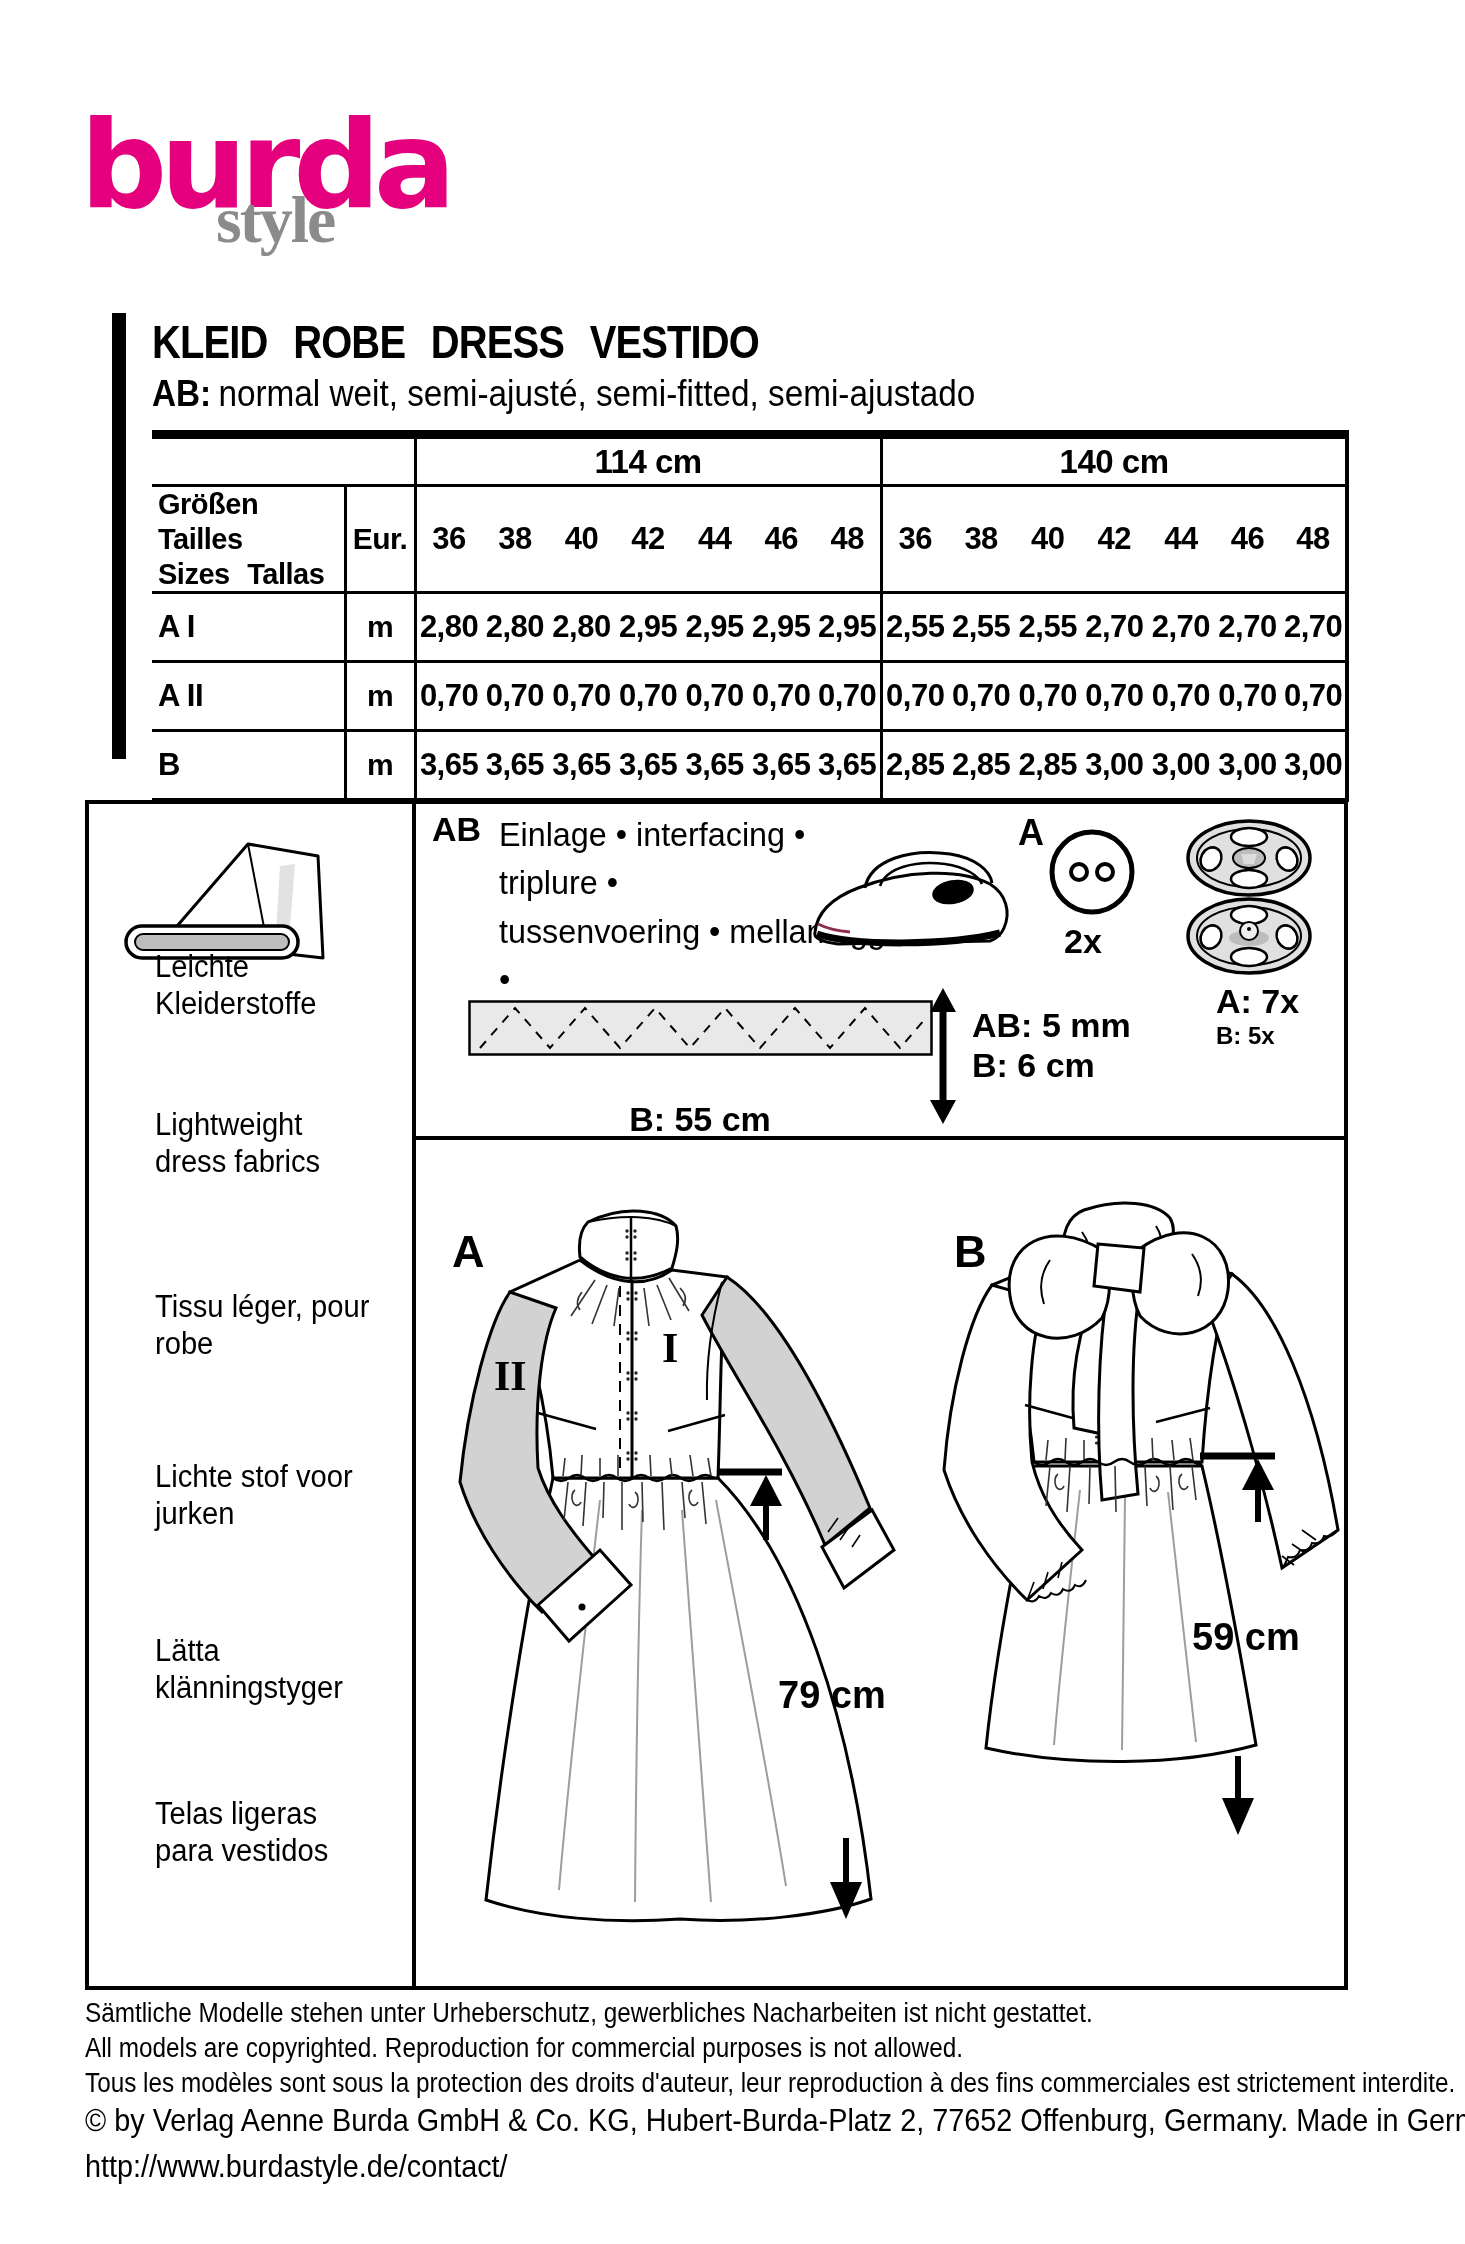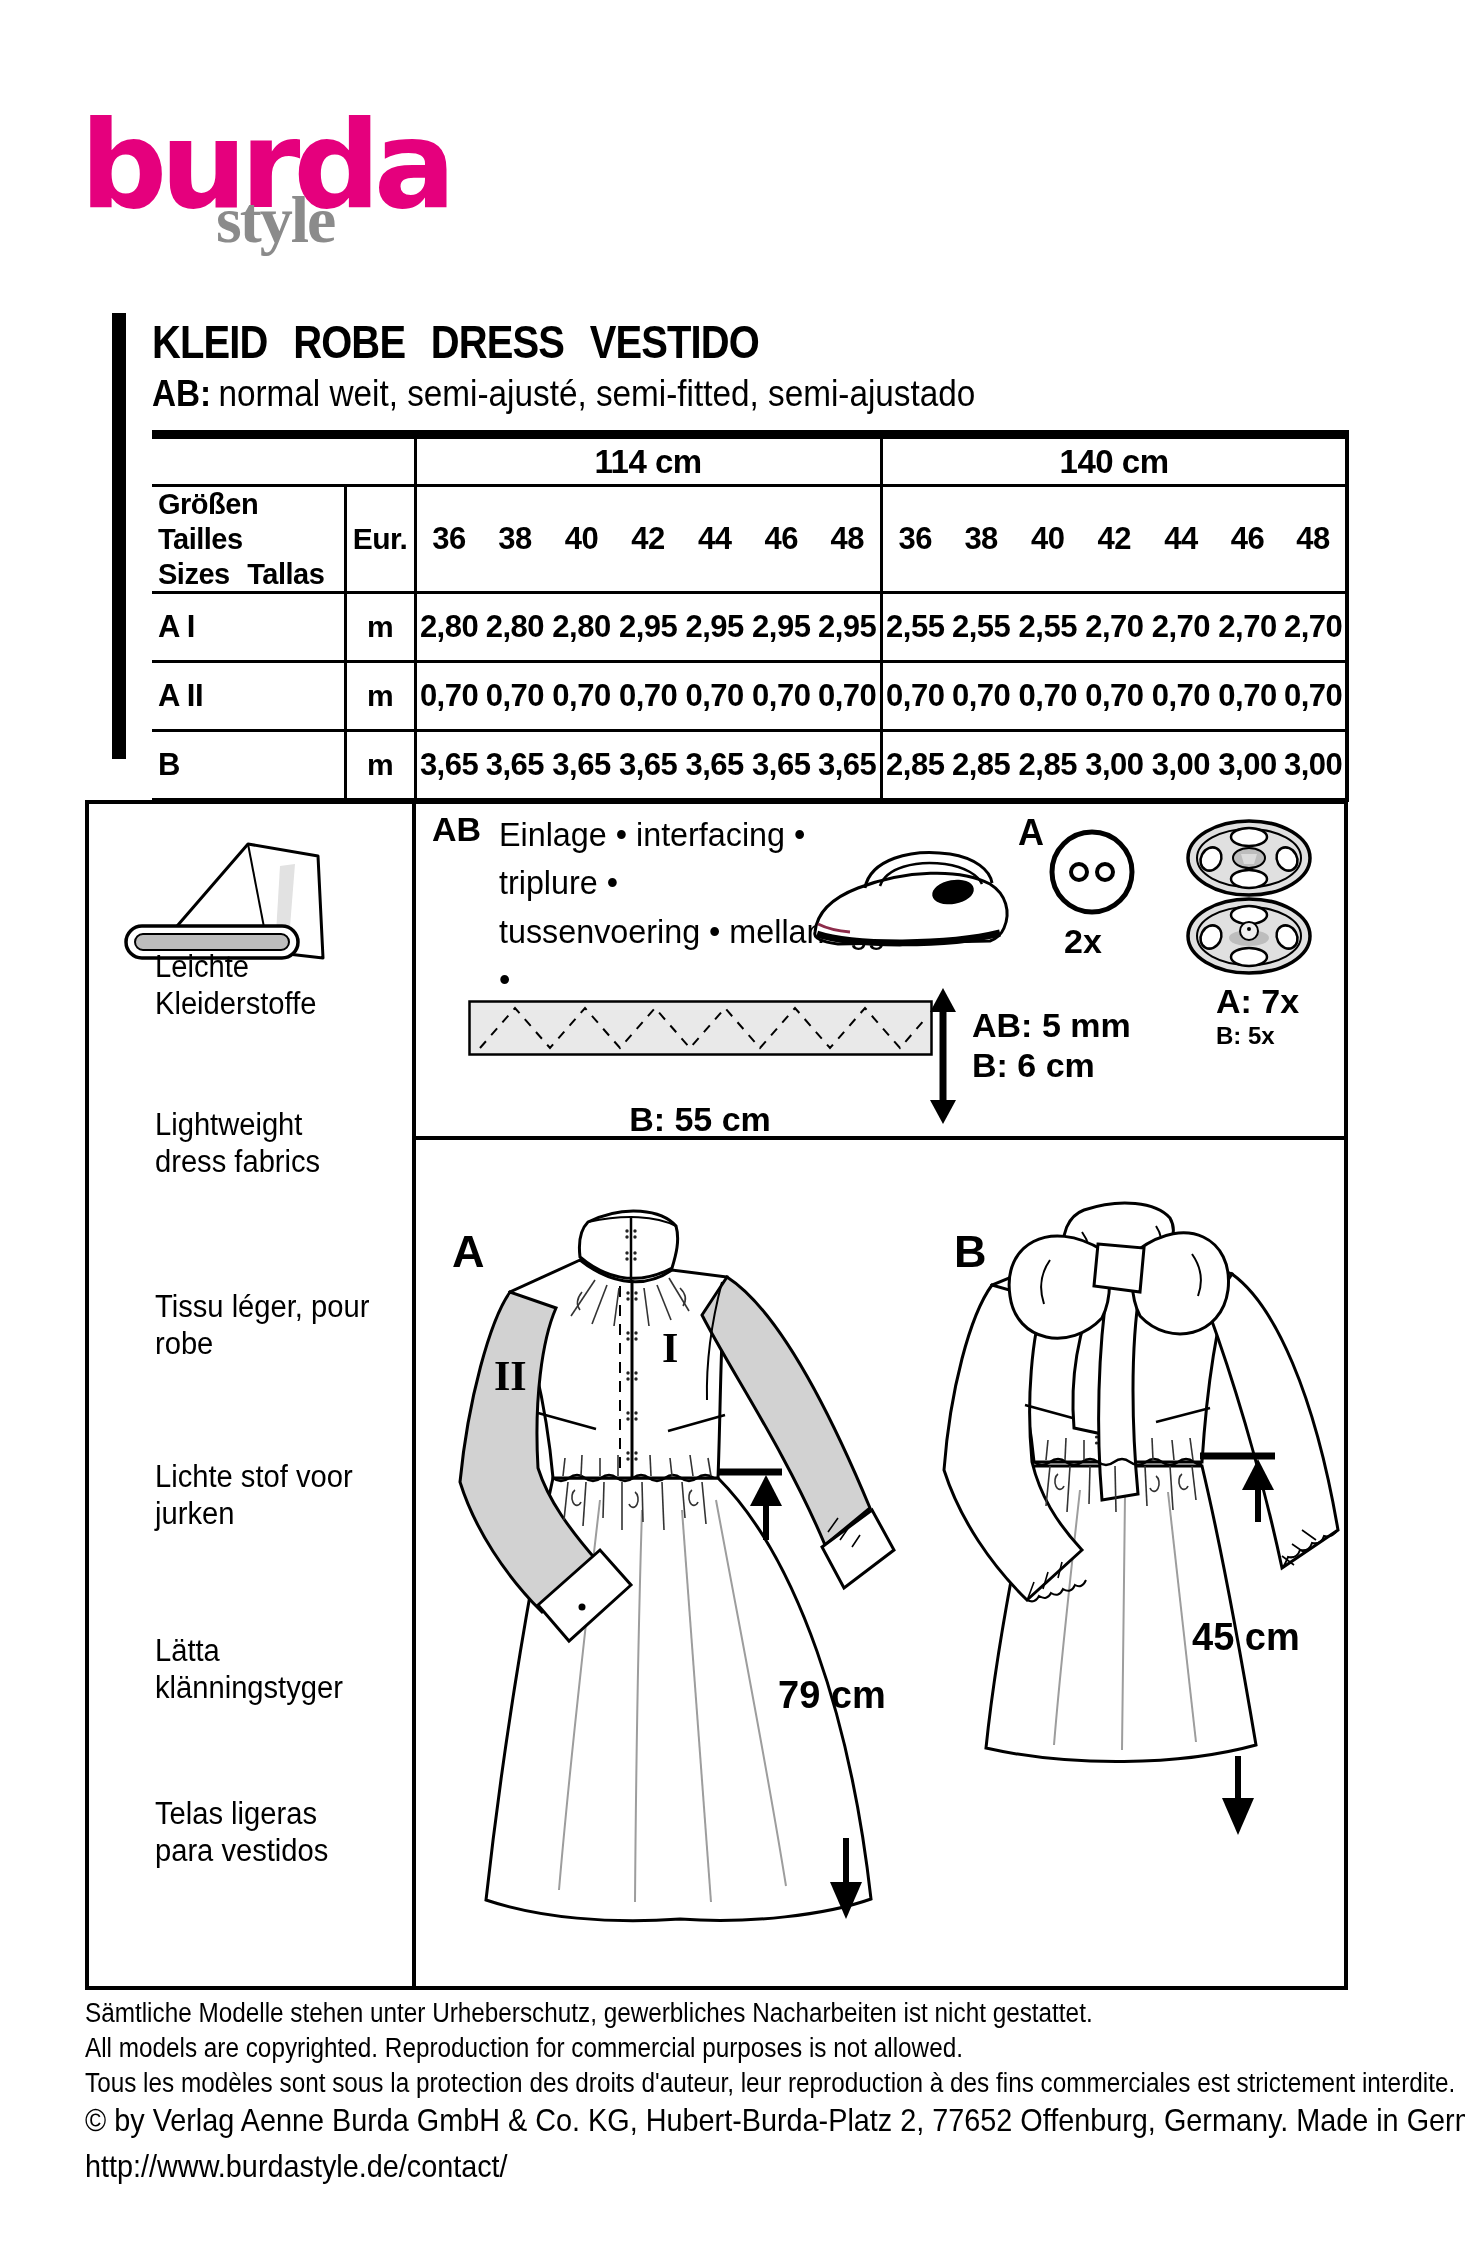--- a/index.html
+++ b/index.html
@@ -465,20 +465,20 @@
 
     <line x1="308" y1="556" x2="308" y2="602" stroke="#000" stroke-width="6"></line>
     <polygon points="292,598 324,598 308,635" fill="#000"></polygon>
   </svg>
 
   <div class="abs view-a-label">A</div>
   <div class="abs view-b-label">B</div>
   <div class="abs piece-ii">II</div>
   <div class="abs piece-i">I</div>
   <div class="abs len-a">79 cm</div>
-  <div class="abs len-b">45 cm</div>
+  <div class="abs len-b">59 cm</div>
 
   <div class="abs foot" id="foot-de">Sämtliche Modelle stehen unter Urheberschutz, gewerbliches Nacharbeiten ist nicht gestattet.</div>
   <div class="abs foot" id="foot-en">All models are copyrighted. Reproduction for commercial purposes is not allowed.</div>
   <div class="abs foot" id="foot-fr">Tous les modèles sont sous la protection des droits d'auteur, leur reproduction à des fins commerciales est strictement interdite.</div>
   <div class="abs foot" id="foot-c">© by Verlag Aenne Burda GmbH &amp; Co. KG, Hubert-Burda-Platz 2, 77652 Offenburg, Germany. Made in Germany.</div>
   <div class="abs foot" id="foot-url">http://www.burdastyle.de/contact/</div>
 </div>
 
 </body></html>

